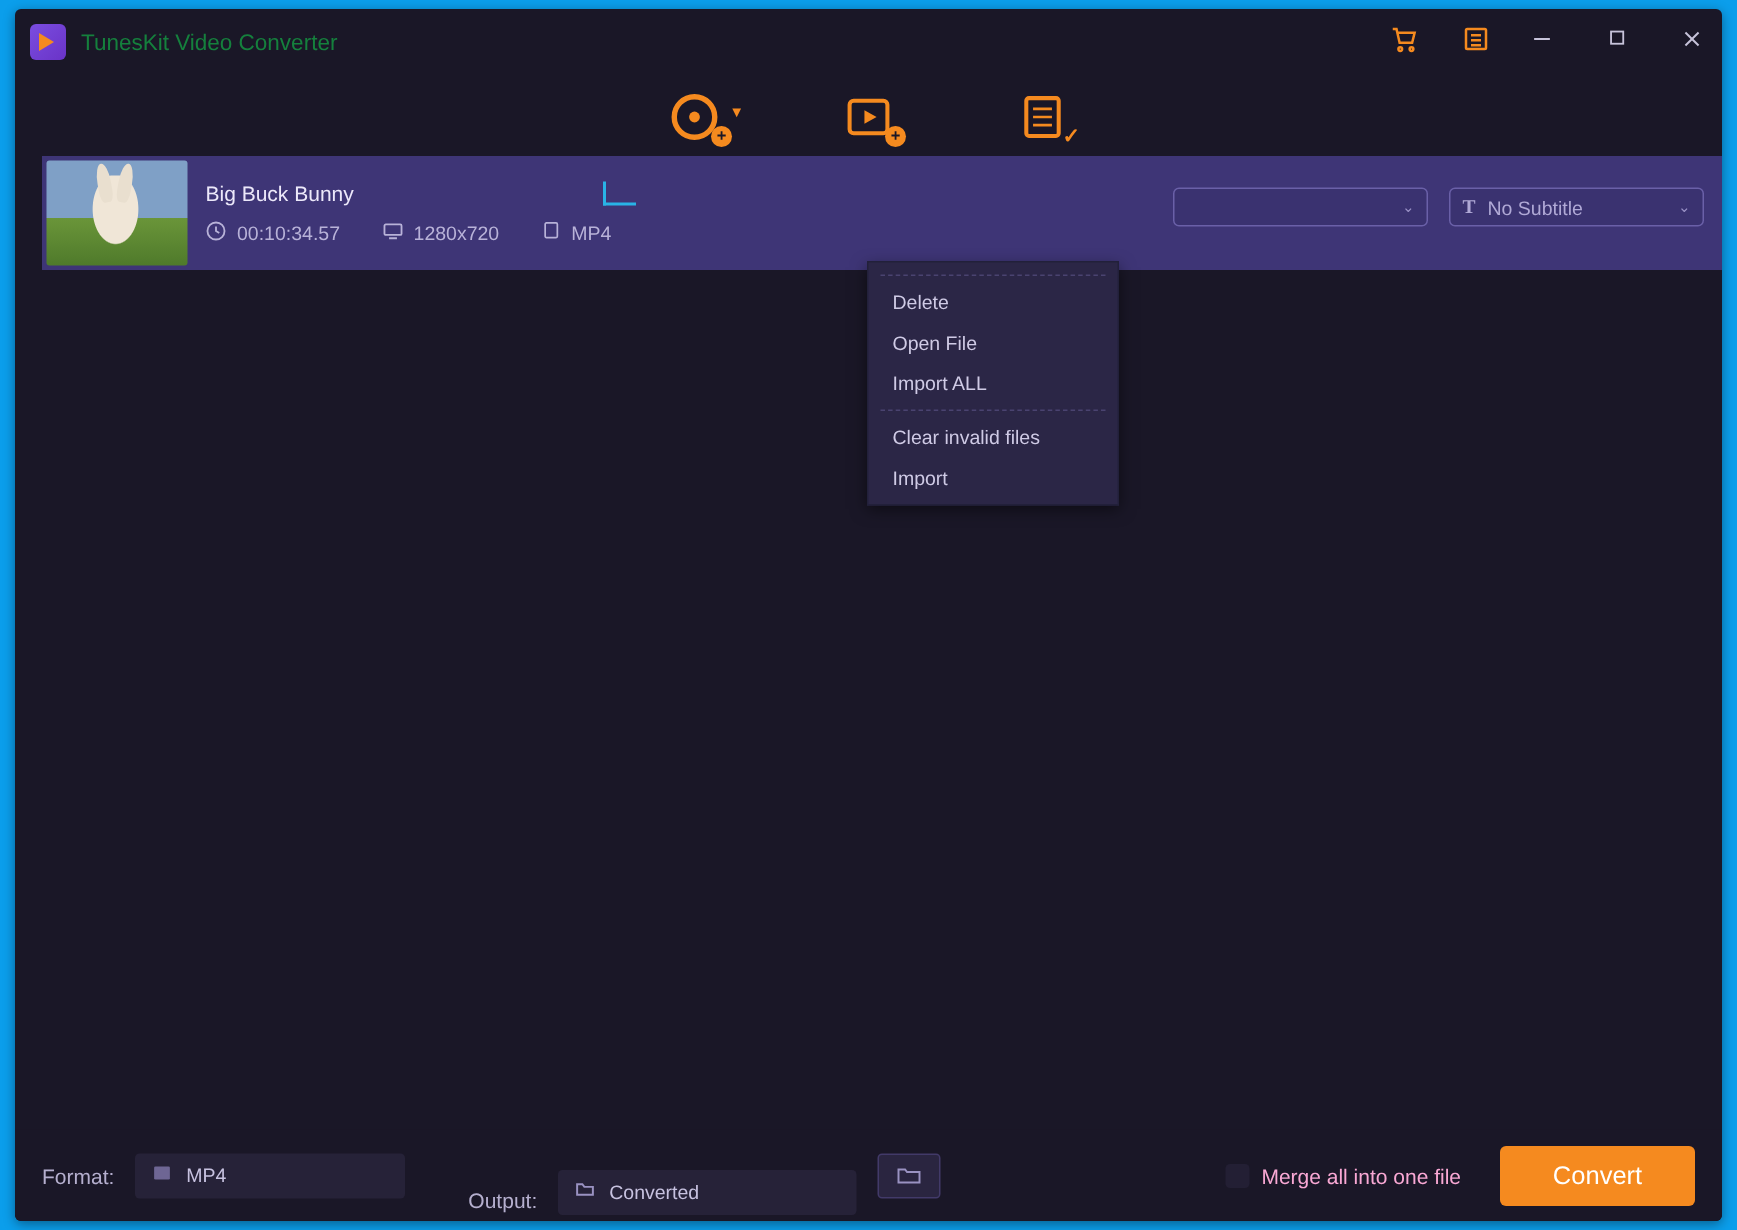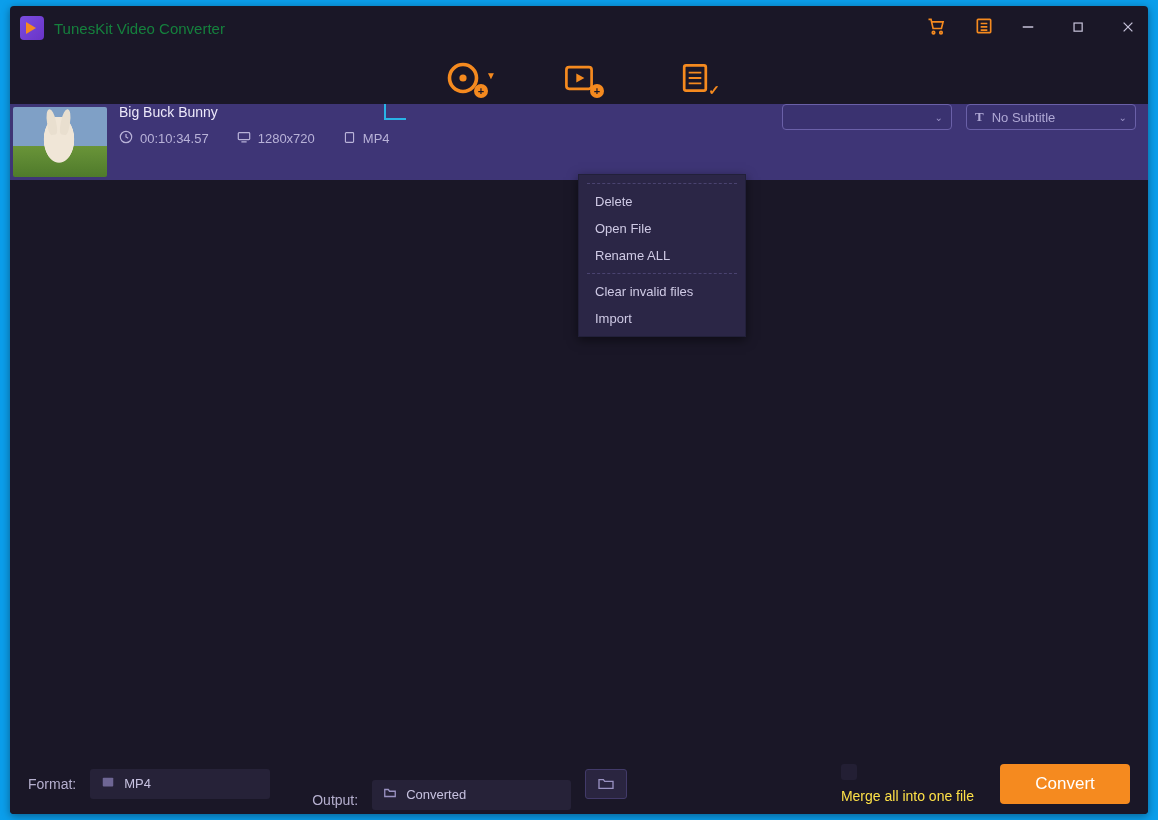--- a/index.html
+++ b/index.html
@@ -70,23 +70,24 @@
   .big-ico .dd { position:absolute; right:-10px; top:10px; color:#f58a1f; font-size:10px; }
   .big-ico .check {
     position:absolute; right:-2px; bottom:-2px; color:#f58a1f; font-size:14px; font-weight:bold;
   }
 
   
   .filerow {
     background: #3e3576;
     height: 76px;
     display: flex;
-    align-items: flex-start;
+    align-items: center;
     padding: 0 12px 0 0;
     position: relative;
+    margin-left: 18px;
   }
   .thumb {
     width: 94px; height: 70px;
     margin: 3px 12px 3px 3px;
     background: linear-gradient(to bottom, #7fa0c6 0%, #7fa0c6 55%, #6a9539 55%, #4f7a2b 100%);
     position: relative;
     border-radius: 2px;
     overflow: hidden;
   }
   .thumb .bunny {
@@ -195,21 +196,21 @@
   .folder-btn {
     width: 42px; height: 30px;
     background: #2a2540;
     border: 1px solid #423a69;
     border-radius: 3px;
     display:flex; align-items:center; justify-content:center;
     color:#9a92c2;
     cursor:pointer;
   }
   .footer-spacer { flex:1; }
-  .merge-wrap { display:flex; gap:8px; color:#fde047; font-size:14px; margin-right:12px;flex-direction:column; }
+  .merge-wrap { display:flex; gap:8px; color:#f9a8d4; font-size:14px; margin-right:12px; }
   .merge-chk {
     width:16px; height:16px; background:#231f34; border-radius:3px;
   }
   .convert-btn {
     width: 130px; height: 40px;
     background: #f58a1f;
     color: #fff;
     font-size: 17px;
     border-radius: 4px;
     display:flex; align-items:center; justify-content:center;
@@ -340,21 +341,21 @@
         </span>
         <span class="dd-chev">⌄</span>
       </div>
     </div>
   </div>
 
   <div class="context-menu">
     <div class="cm-sep"></div>
     <div class="cm-item">Delete</div>
     <div class="cm-item">Open File</div>
-    <div class="cm-item">Rename ALL</div>
+    <div class="cm-item">Import ALL</div>
     <div class="cm-sep"></div>
     <div class="cm-item">Clear invalid files</div>
     <div class="cm-item">Import</div>
   </div>
 
   <div class="blank"></div>
 
   <div class="footer">
     <span class="fmt-label">Format:</span>
     <div class="fmt-box">

